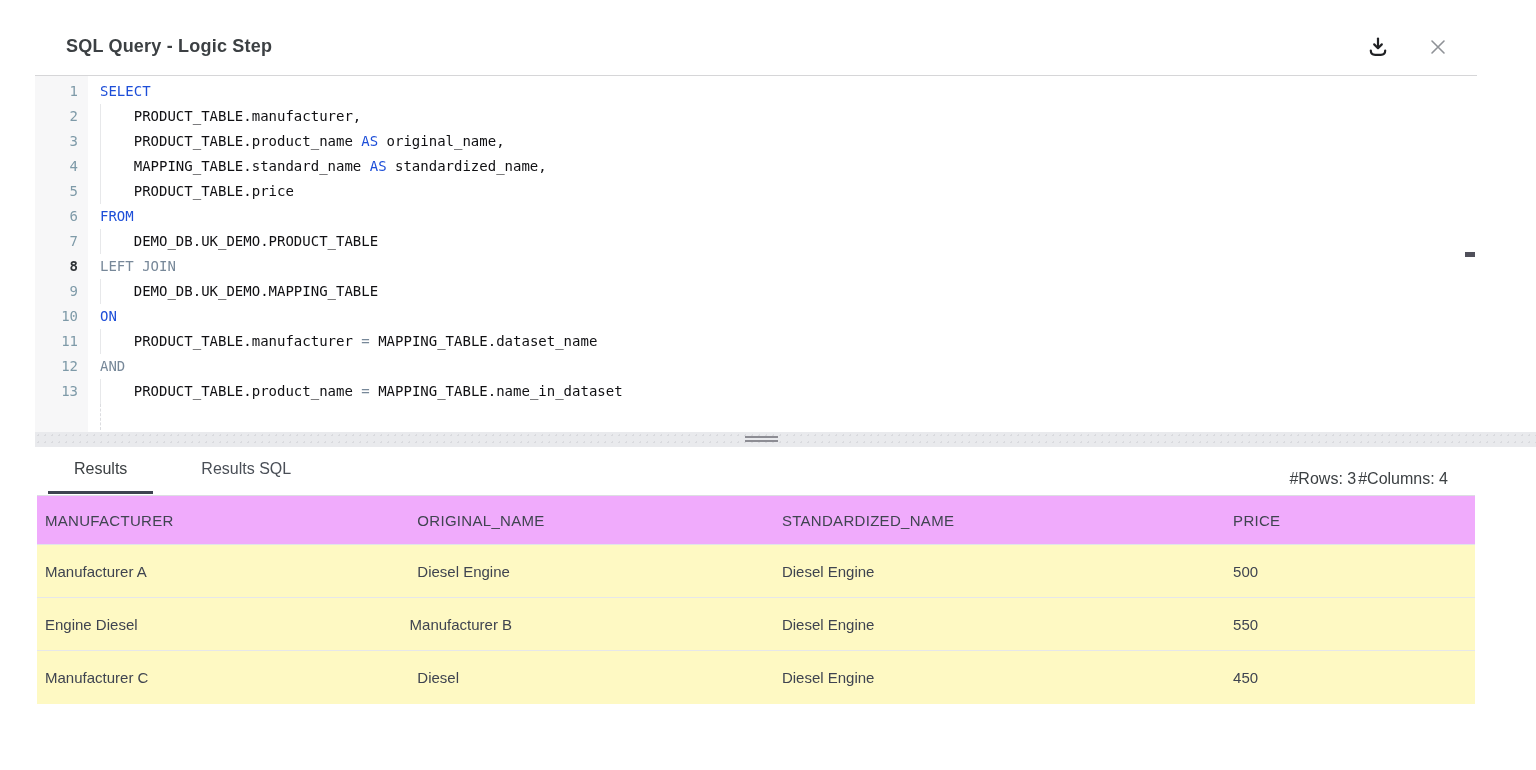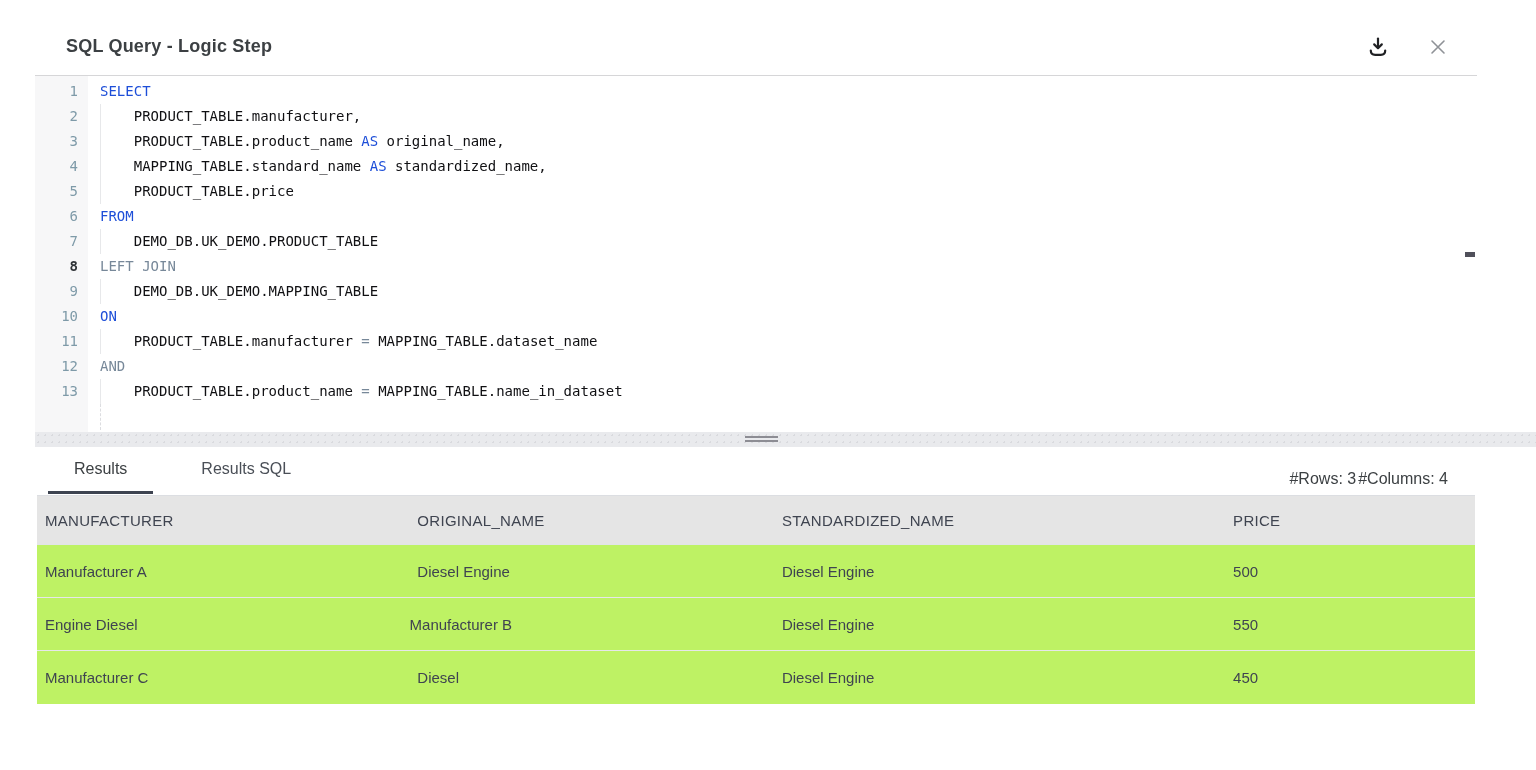--- a/index.html
+++ b/index.html
@@ -68,24 +68,24 @@
   }
   .tab.active{color:#3c4043;border-bottom-color:#3d4350;}
   .stats{
     position:absolute;right:88px;top:0;height:47px;display:flex;gap:2px;
     align-items:center;font-size:16px;color:#3c4043;margin-top:8px;
   }
   
   .results-table{position:absolute;left:37px;top:495px;width:1438px;}
   .t-row{display:flex;align-items:center;box-sizing:border-box;}
   .t-head{
-    height:50px;background:#e5e5e5;border-top:1px solid #dcdee2;
+    height:50px;background:#f0abfc;border-top:1px solid #dcdee2;
     border-bottom:1px solid #e2e4e8;color:#3f4450;font-size:15px;letter-spacing:.3px;
   }
-  .t-data{height:53px;border-bottom:1px solid #e6e7ea;color:#3f4450;font-size:15px;background:#bef264;align-items:center;}
+  .t-data{height:53px;border-bottom:1px solid #e6e7ea;color:#3f4450;font-size:15px;background:#fef9c3;align-items:center;}
   .t-data:last-child{border-bottom:none;}
   .t-cell{padding-left:8px;box-sizing:border-box;overflow:hidden;white-space:nowrap;}
   .col-0{width:383px;}
   .col-1{width:375px;}
   .col-2{width:423px;}
   .col-3{width:257px;margin-left:40px;}
 </style>
 </head>
 <body>
 

